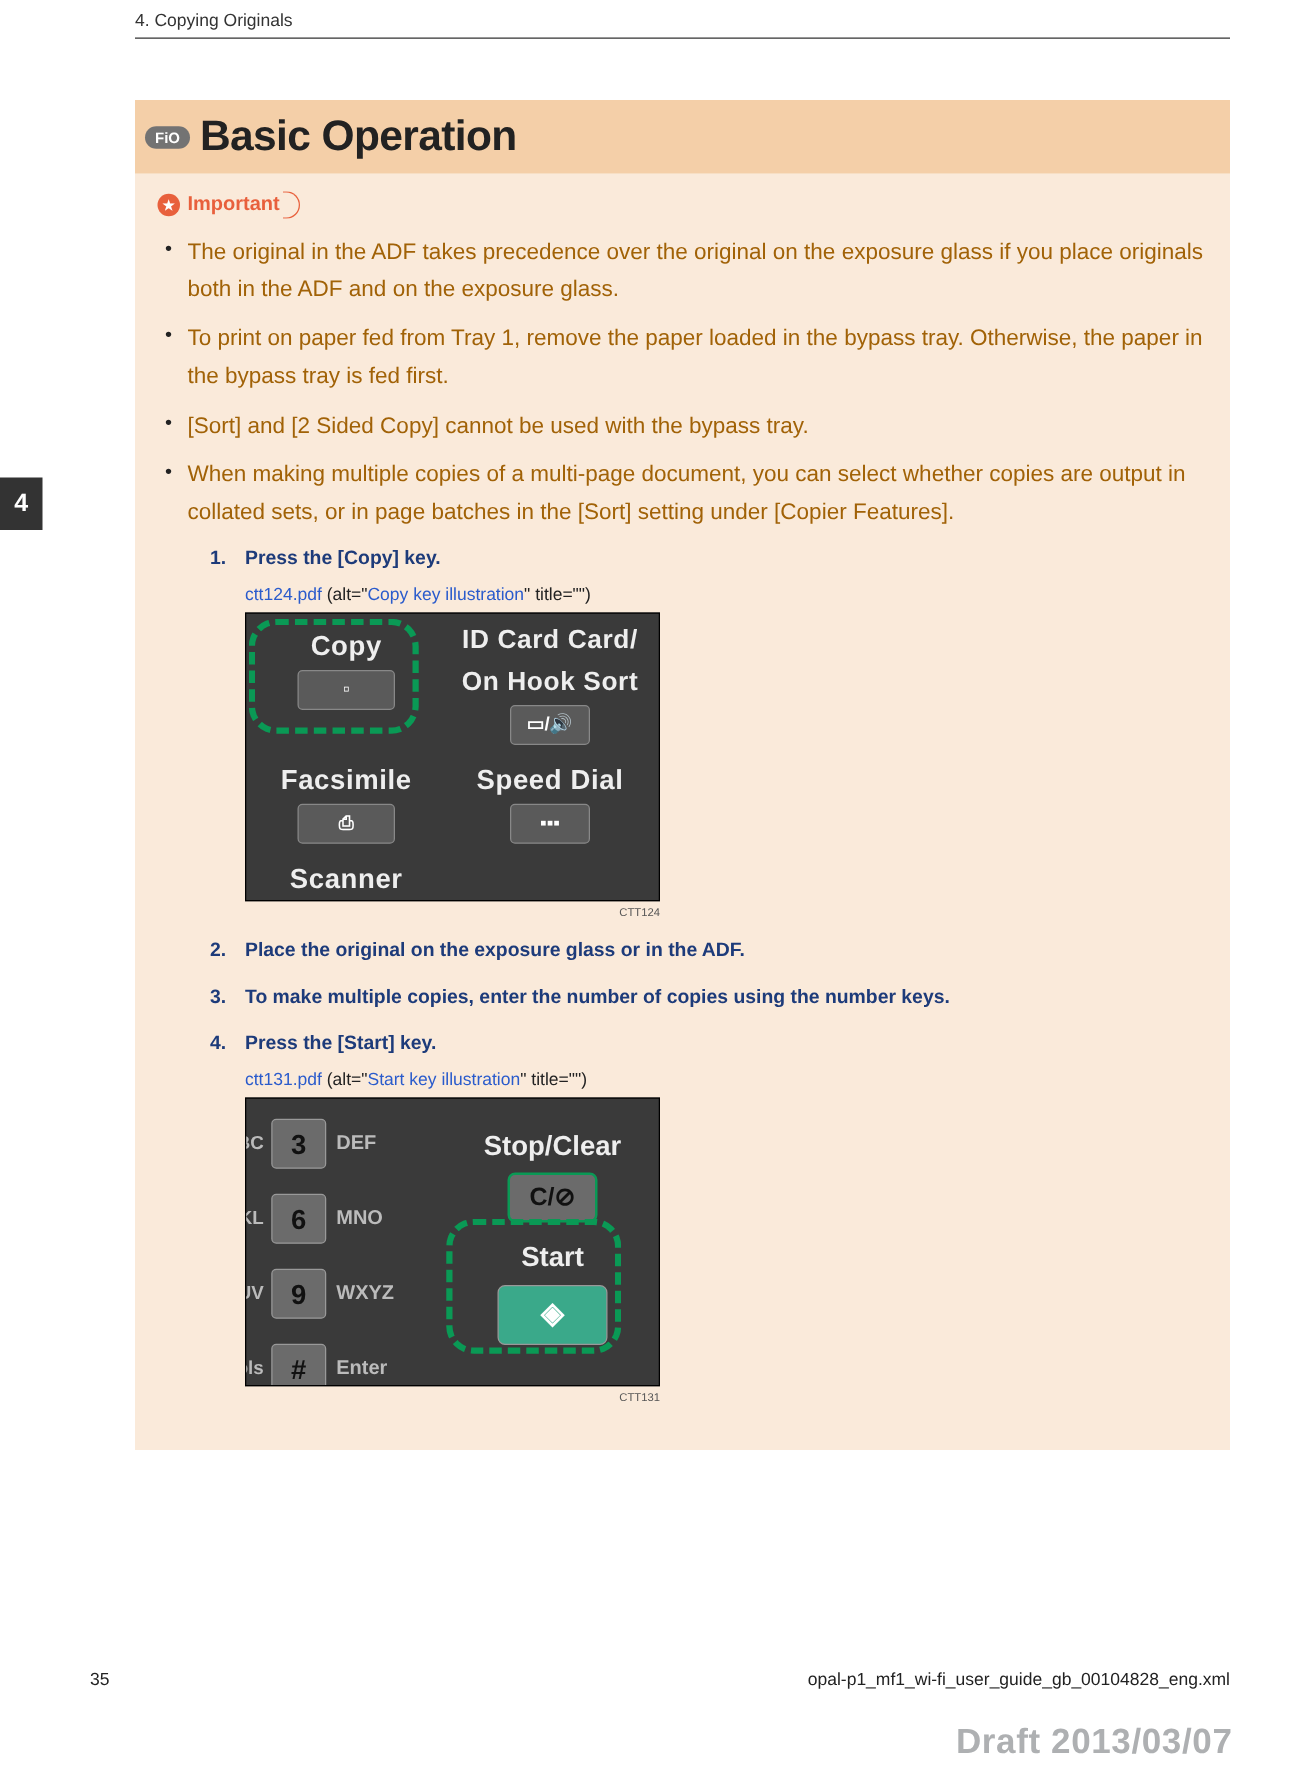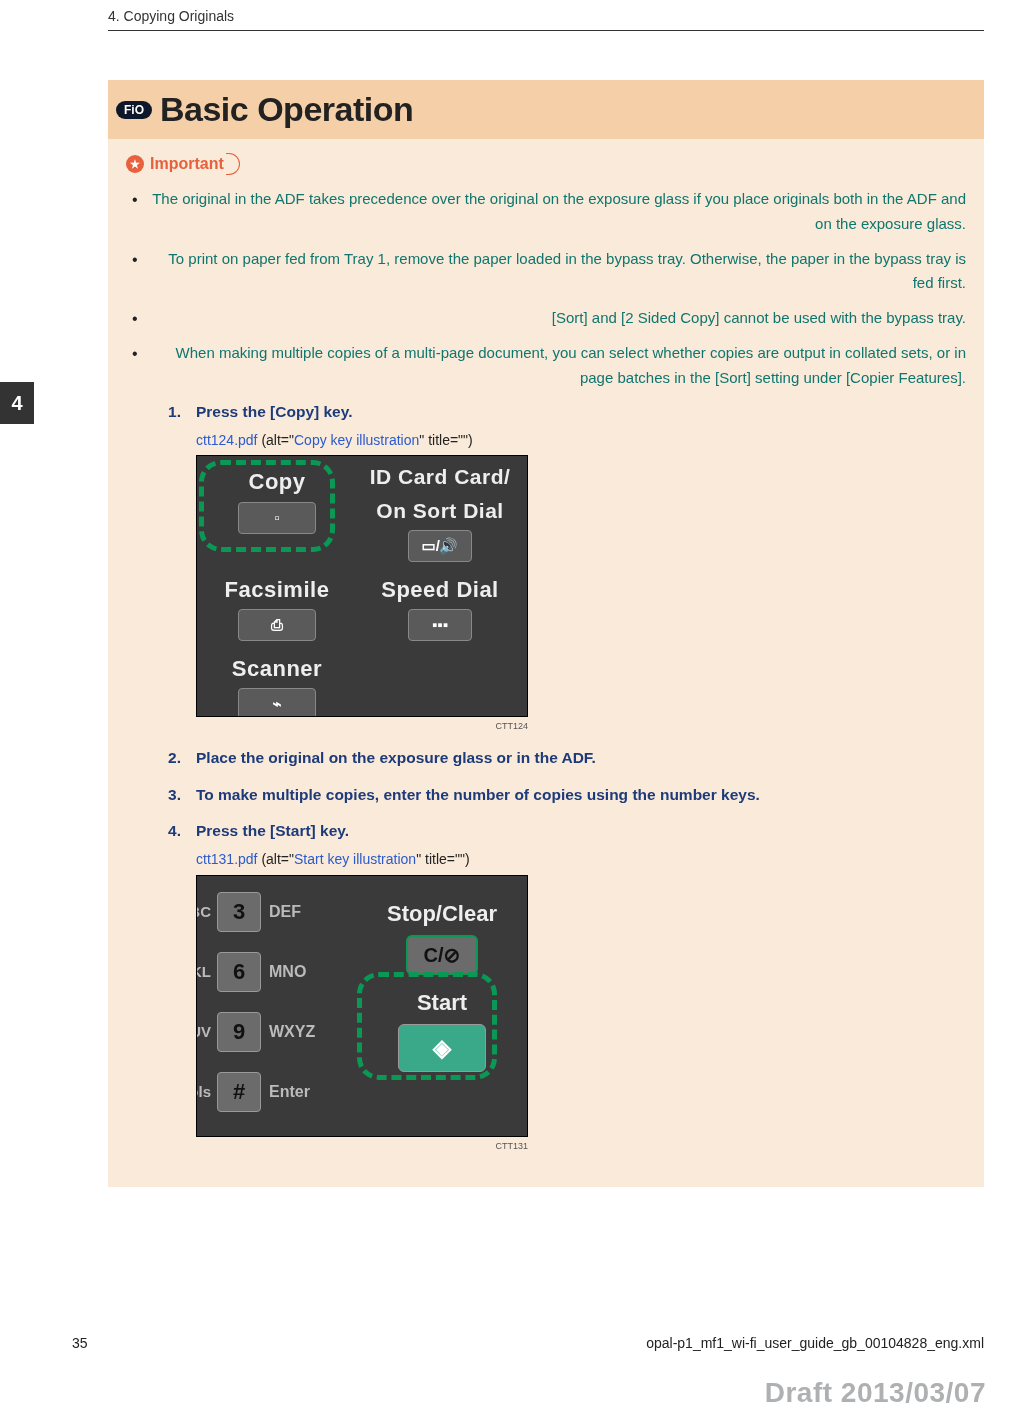--- a/index.html
+++ b/index.html
@@ -44,21 +44,21 @@
       top: 80px;
     }
     .title-block {
       background: #f4cfa8;
       padding: 10px 14px 10px 8px;
       display: flex;
       align-items: center;
       gap: 8px;
     }
     .fio-pill {
-      background: #0f172a;
+      background: #737373;
       color: #fff;
       font-size: 12px;
       border-radius: 10px;
       padding: 2px 8px;
       font-weight: bold;
     }
     .title-text {
       font-size: 34px;
       font-weight: bold;
       color: #222;
@@ -99,25 +99,24 @@
       width: 14px;
       margin-left: -4px;
     }
     ul.bullets {
       list-style: none;
       padding-left: 24px;
       margin-bottom: 10px;
     }
     ul.bullets li {
       position: relative;
-      font-size: 15px;
+      font-size: 18px;
       line-height: 1.65;
       margin-bottom: 10px;
-      color: #0f766e;
-      text-align: right;
+      color: #a16207;
     }
     ul.bullets li::before {
       content: "•";
       position: absolute;
       left: -18px;
       top: 0;
       font-size: 16px;
       color: #222;
     }
     ol.steps {
@@ -148,21 +147,21 @@
       margin: 4px 0 4px 0;
       color: #222;
     }
     .figure-meta .link { color: #2a5bcc; }
     .figure-wrap {
       margin-bottom: 8px;
     }
     .panel {
       background: #3a3a3a;
       width: 332px;
-      height: 262px;
+      height: 231px;
       border: 1.5px solid #000;
       position: relative;
       overflow: hidden;
       color: #eee;
       font-family: "Arial Narrow", Arial, sans-serif;
     }
     .caption-below {
       text-align: right;
       width: 332px;
       font-size: 9px;
@@ -337,21 +336,21 @@
             <div class="highlight-ring ring1"></div>
             <div class="p1-grid">
               <div class="p1-cell copy-wrap">
                 <div class="p1-label">Copy</div>
                 <div class="key-btn wide">
                   <span>▫</span>
                 </div>
               </div>
               <div class="p1-cell idcard-wrap">
                 <div class="p1-label sm">ID Card Card/</div>
-                <div class="p1-label sm">On Sort Dial</div>
+                <div class="p1-label sm">On Hook Sort</div>
                 <div class="key-btn mid">
                   <span>▭/🔊</span>
                 </div>
               </div>
               <div class="p1-cell fax-wrap">
                 <div class="p1-label">Facsimile</div>
                 <div class="key-btn wide">
                   <span>⎙</span>
                 </div>
               </div>

